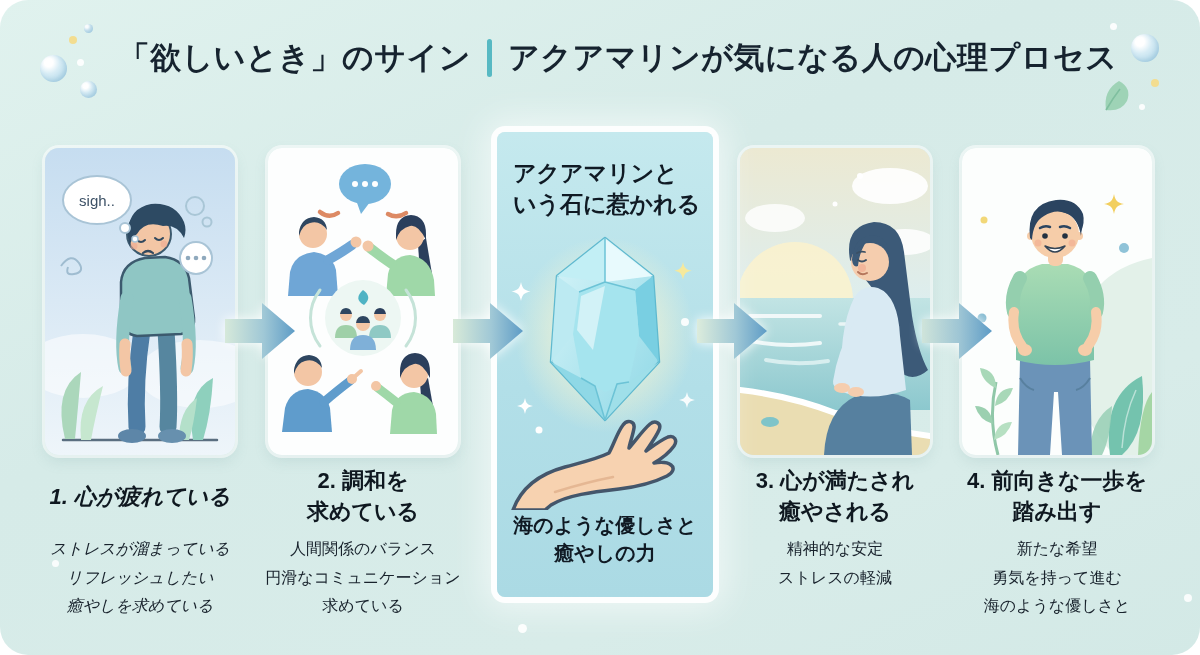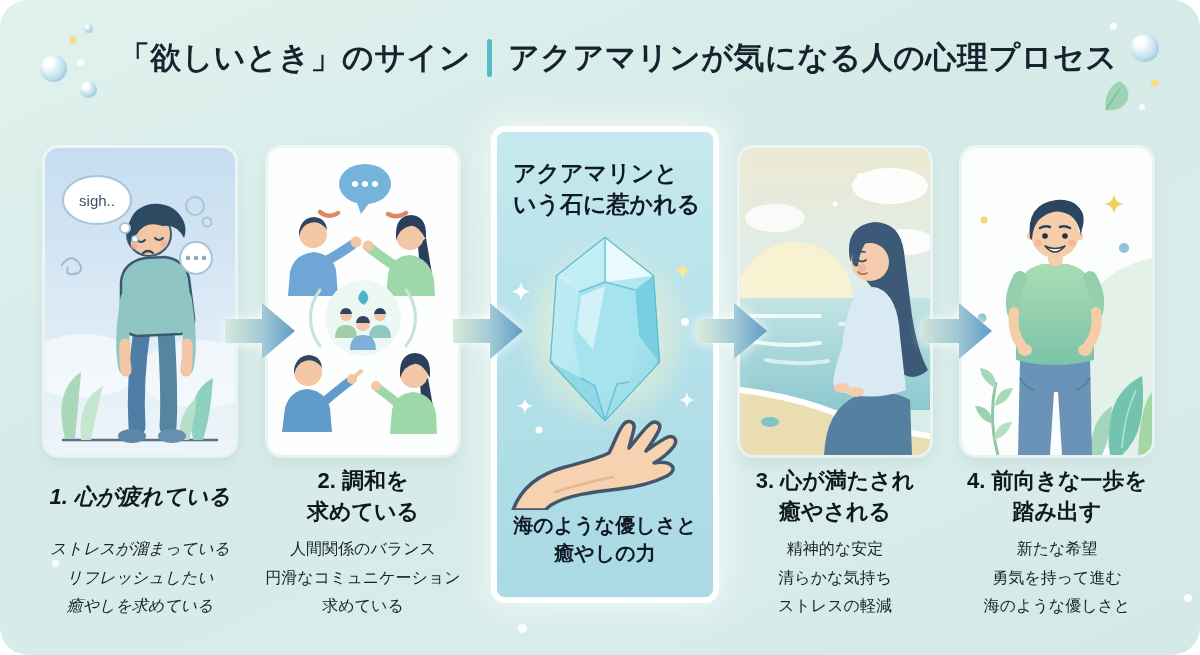--- a/index.html
+++ b/index.html
@@ -397,21 +397,20 @@
       </div>
     </div>
 
     <div class="step-text" id="text3">
       <h2>
         <span class="h2-line">3. 心が満たされ</span>
         <span class="h2-line">癒やされる</span>
       </h2>
       <div class="step-lines">
         <div>精神的な安定</div>
-        <div>清らかな気持ち</div>
         <div>ストレスの軽減</div>
       </div>
     </div>
 
     <div class="step-text" id="text4">
       <h2>
         <span class="h2-line">4. 前向きな一歩を</span>
         <span class="h2-line">踏み出す</span>
       </h2>
       <div class="step-lines">

